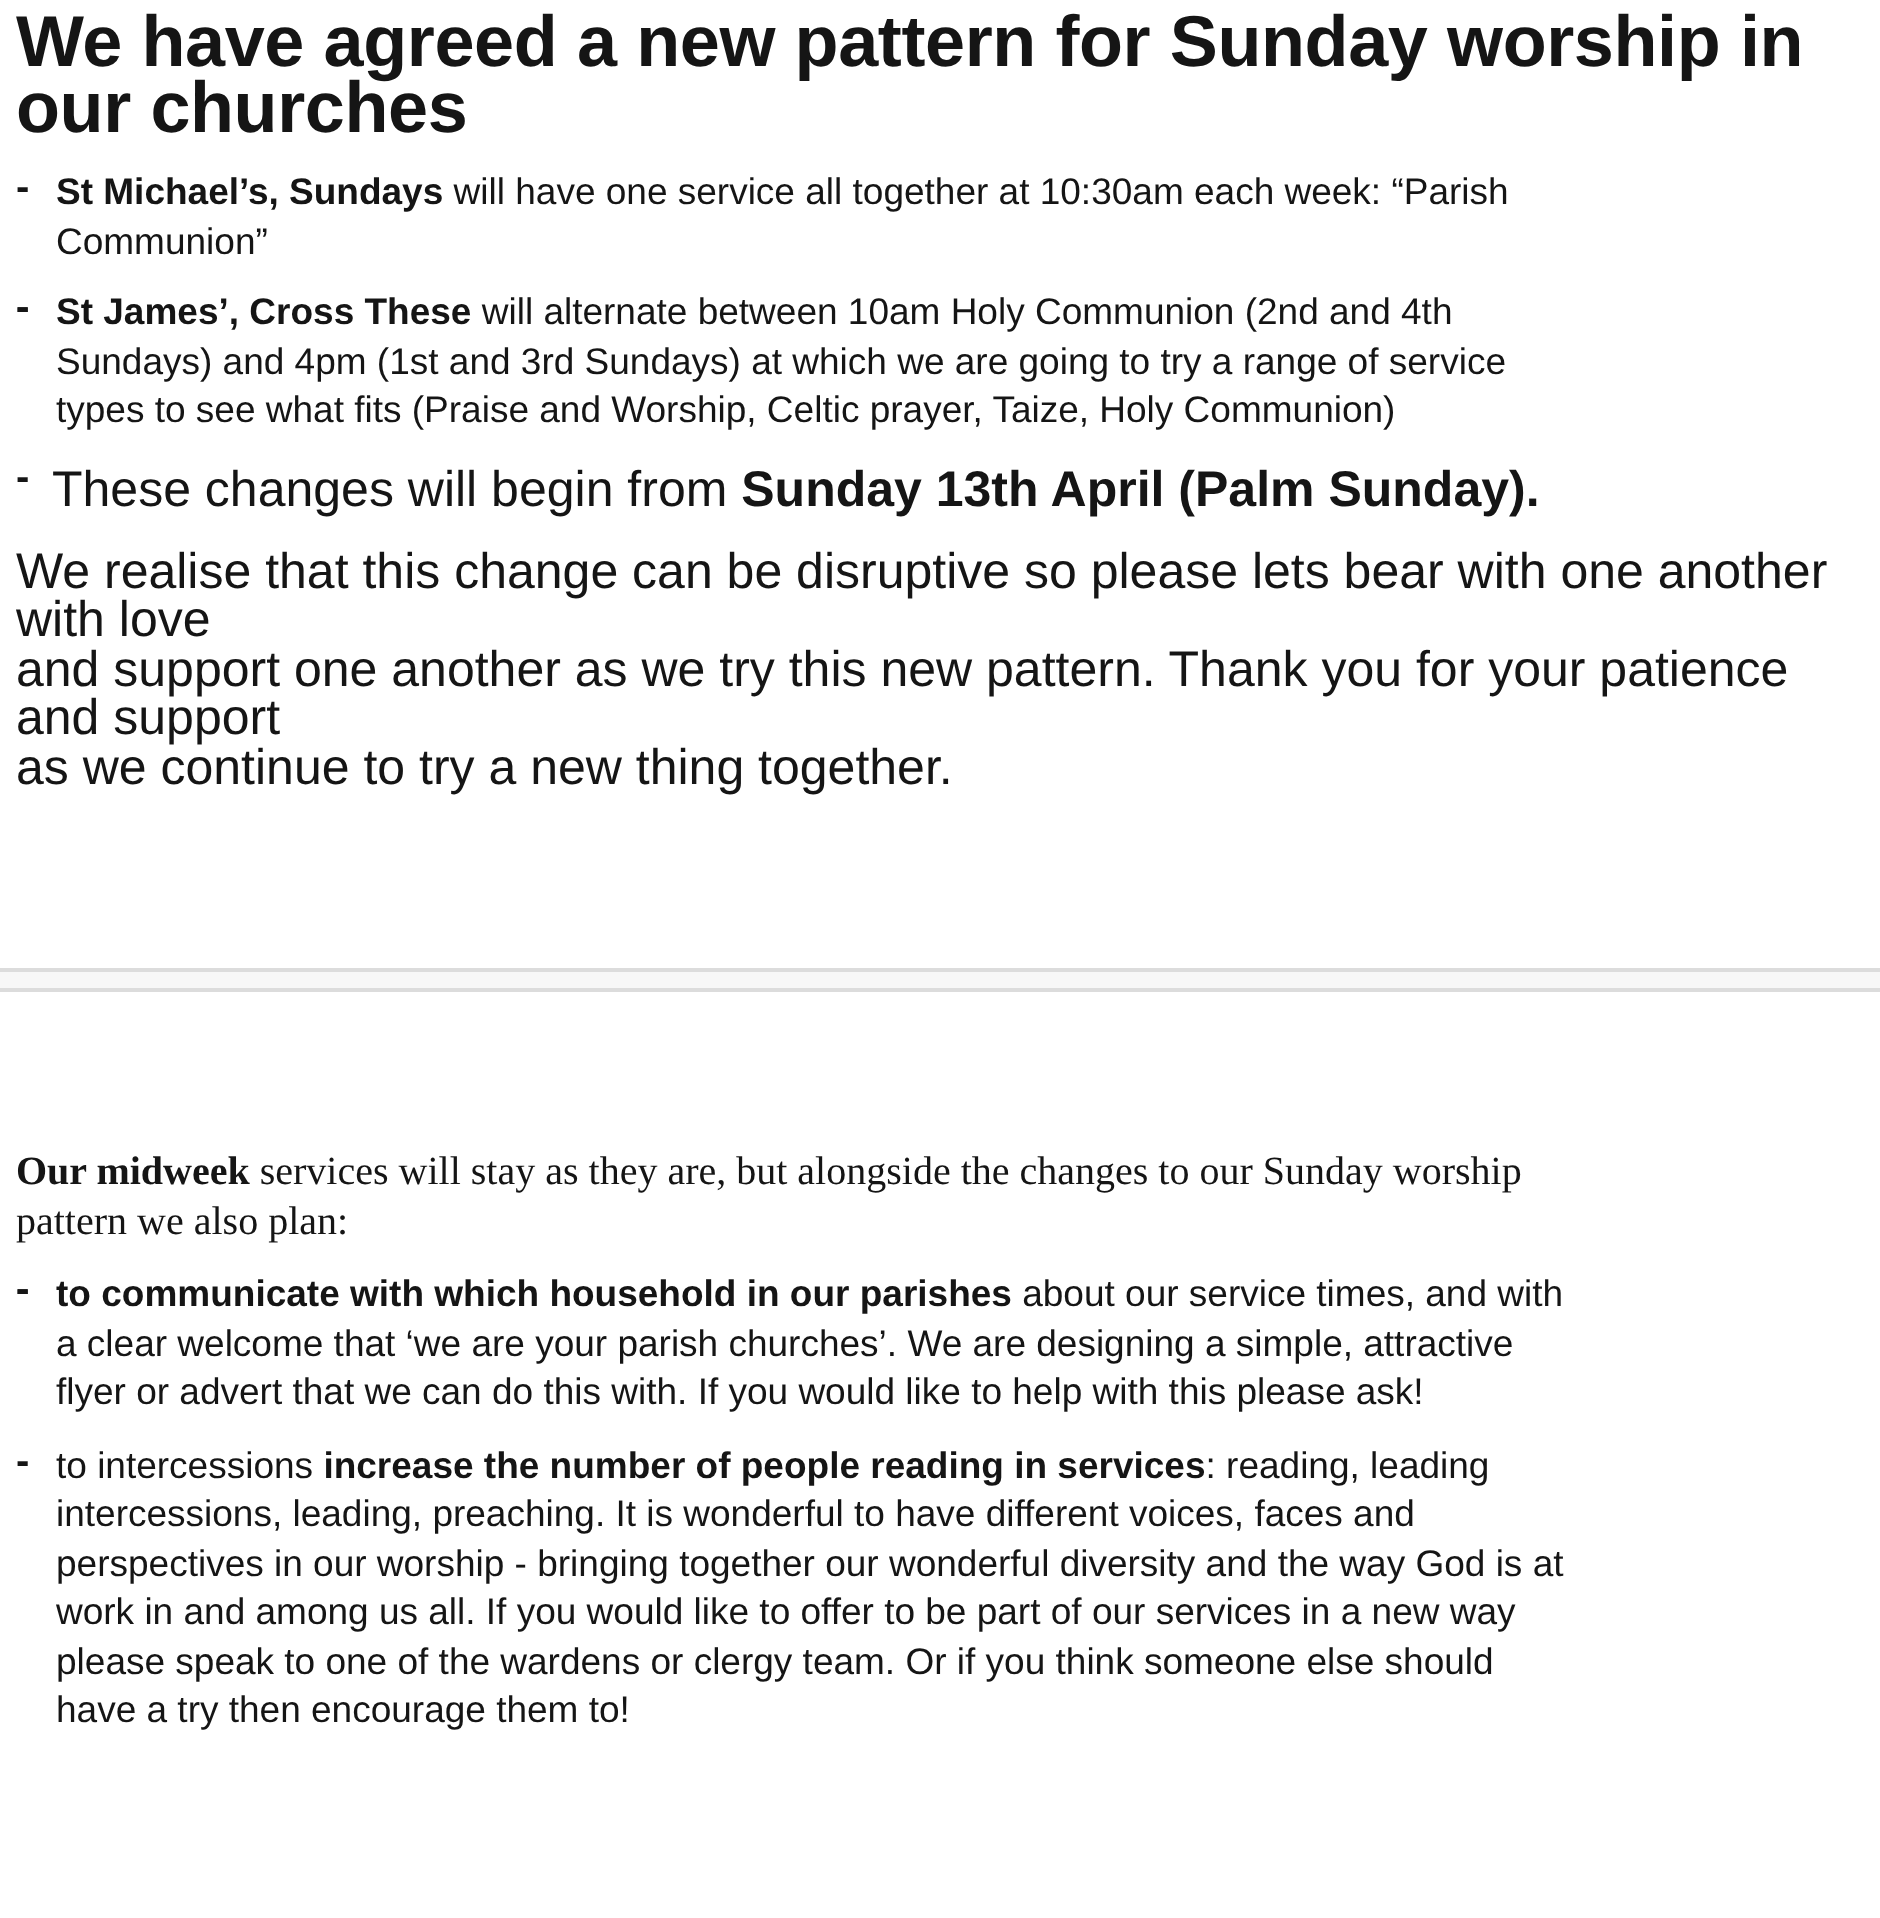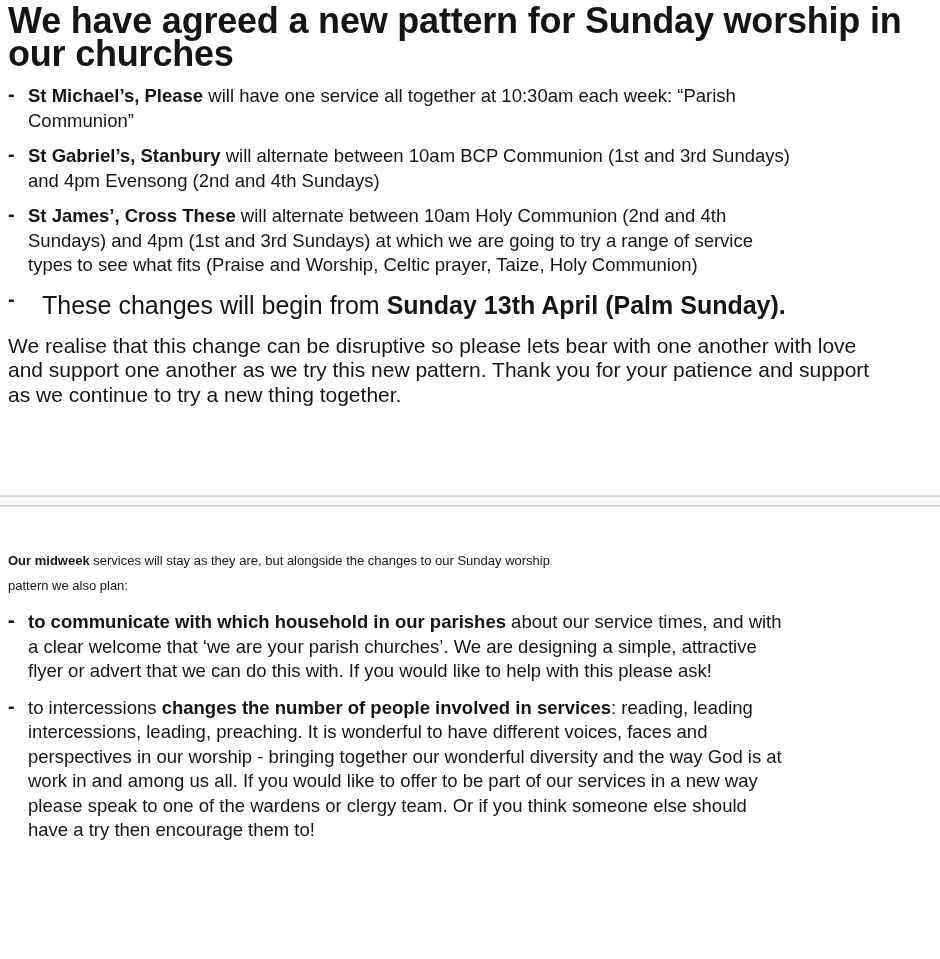--- a/index.html
+++ b/index.html
@@ -47,61 +47,60 @@
 
   ul.bullets li .dash {
     position: absolute;
     left: 0;
     top: -2px;
     font-weight: bold;
     font-size: 20px;
   }
 
   .statement {
-    margin: 7px 0 0 34px;
+    margin: 7px 0 0 18px;
     font-size: 25px;
     line-height: 32px;
   }
 
   .paragraph {
     margin: 13px 0 14px 0;
-    font-size: 21px;
+    font-size: 25px;
     line-height: 24.5px;
   }
 
   .pagebreak {
     margin: 88px -6px 0 -8px;
     height: 12px;
     background: #f7f7f7;
     border-top: 2px solid #dcdcdc;
     border-bottom: 2px solid #dcdcdc;
     box-sizing: border-box;
   }
 
   .midweek-intro {
-    margin: 42px 0 0 0;
-    font-size: 13px;
+    margin: 78px 0 0 0;
+    font-size: 20px;
     line-height: 24.5px;
+    font-family: Liberation Serif, serif;
   }
 </style>
 </head>
 <body>
 
 <h1 class="page-title">We have agreed a new pattern for Sunday worship in our churches</h1>
 
 <ul class="bullets sunday">
   <li>
     <span class="dash">-</span>
-    <span class="pre"><span class="b">St Michael’s, Please</span><span> will have one service all together at 10:30am each week: “Parish
+    <span class="pre"><span class="b">St Michael’s, Sundays</span><span> will have one service all together at 10:30am each week: “Parish
 Communion”</span></span>
   </li>
   <li>
     <span class="dash">-</span>
-    <span class="pre"><span class="b">St Gabriel’s, Stanbury</span><span> will alternate between 10am BCP Communion (1st and 3rd Sundays)
-and 4pm Evensong (2nd and 4th Sundays)</span></span>
   </li>
   <li>
     <span class="dash">-</span>
     <span class="pre"><span class="b">St James’, Cross These</span><span> will alternate between 10am Holy Communion (2nd and 4th
 Sundays) and 4pm (1st and 3rd Sundays) at which we are going to try a range of service
 types to see what fits (Praise and Worship, Celtic prayer, Taize, Holy Communion)</span></span>
   </li>
   <li>
     <span class="dash">-</span>
   </li>
@@ -123,20 +122,20 @@
     <span class="dash">-</span>
   </li>
   <li>
     <span class="dash">-</span>
     <span class="pre"><span class="b">to communicate with which household in our parishes</span><span> about our service times, and with
 a clear welcome that ‘we are your parish churches’.  We are designing a simple, attractive
 flyer or advert that we can do this with.  If you would like to help with this please ask!</span></span>
   </li>
   <li>
     <span class="dash">-</span>
-    <span class="pre"><span>to intercessions </span><span class="b">changes the number of people involved in services</span><span>: reading, leading
+    <span class="pre"><span>to intercessions </span><span class="b">increase the number of people reading in services</span><span>: reading, leading
 intercessions, leading, preaching.  It is wonderful to have different voices, faces and
 perspectives in our worship - bringing together our wonderful diversity and the way God is at
 work in and among us all.  If you would like to offer to be part of our services in a new way
 please speak to one of the wardens or clergy team.  Or if you think someone else should
 have a try then encourage them to!</span></span>
   </li>
 </ul>
 
 </body></html>

